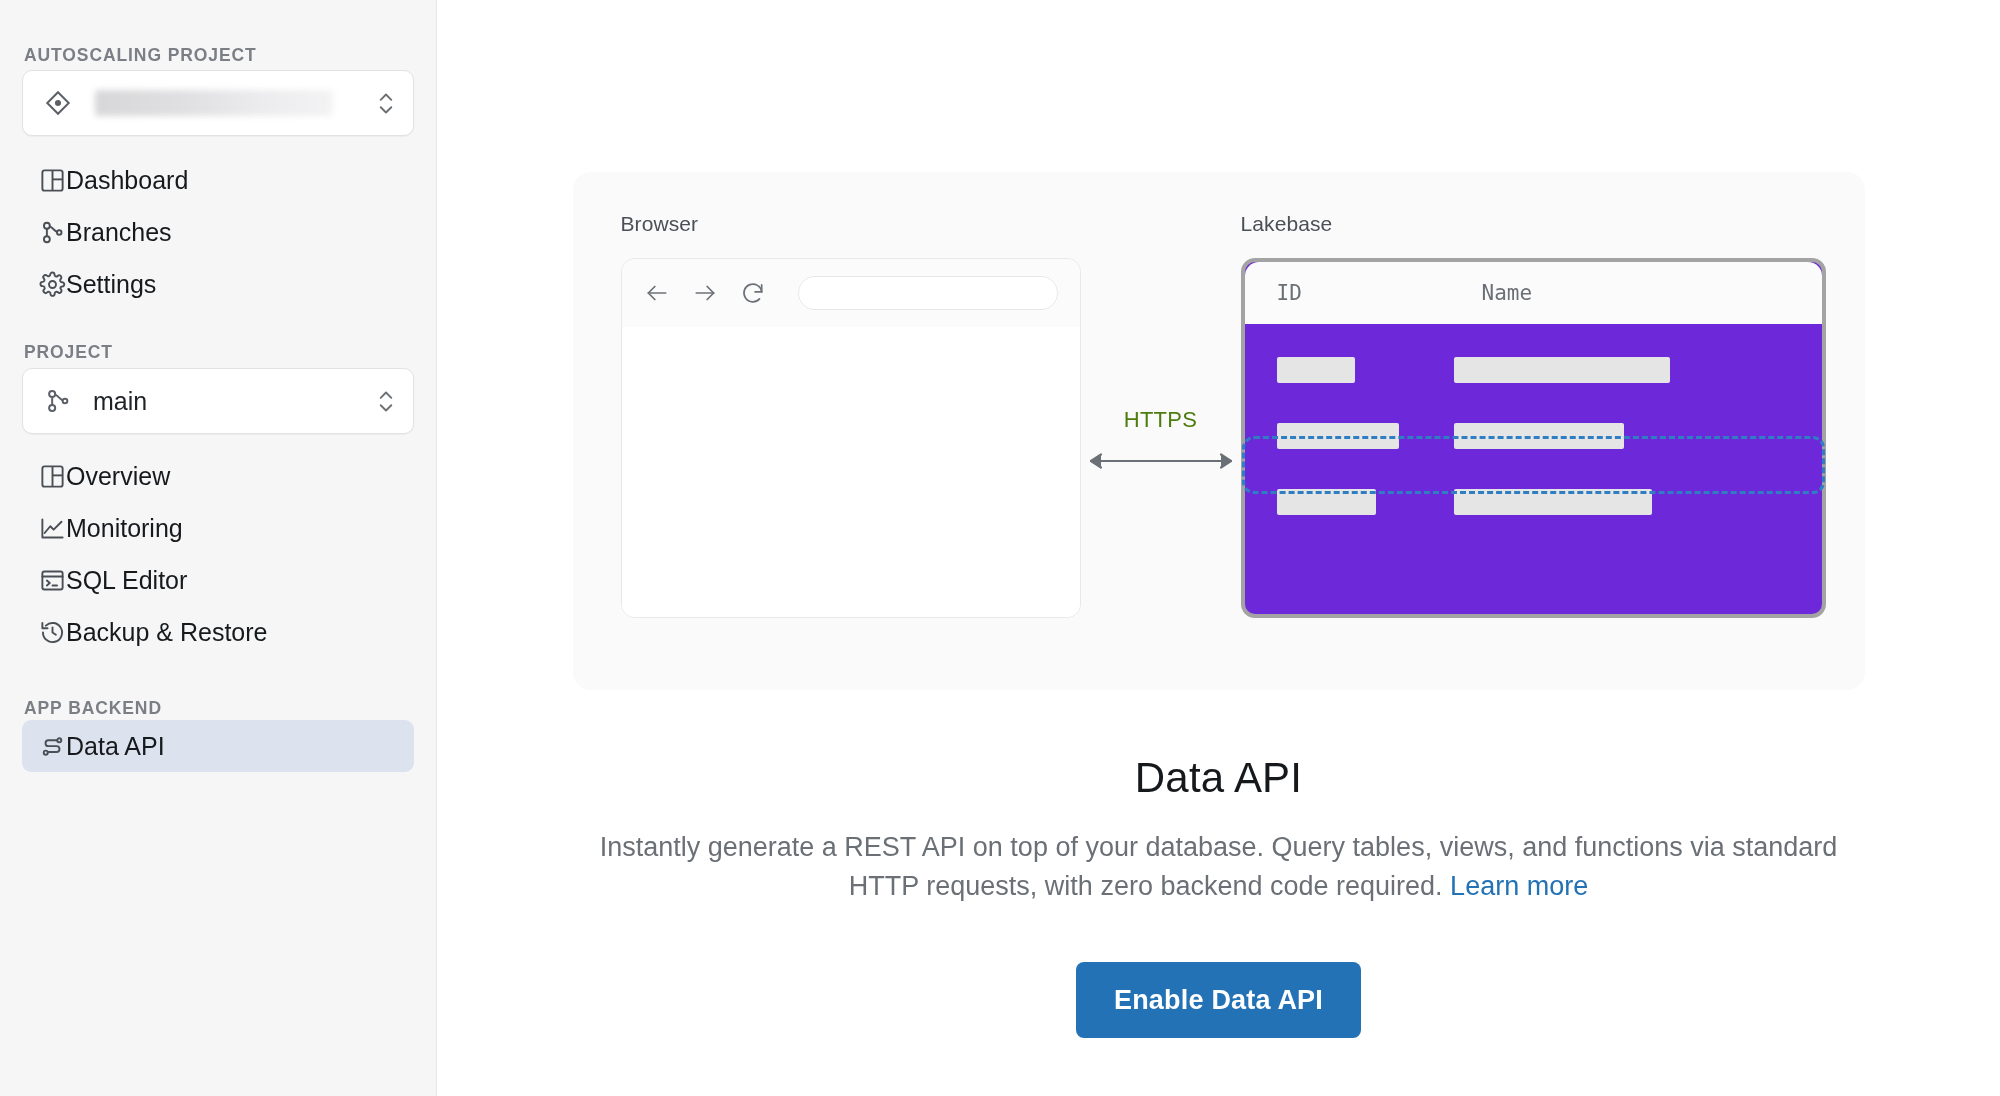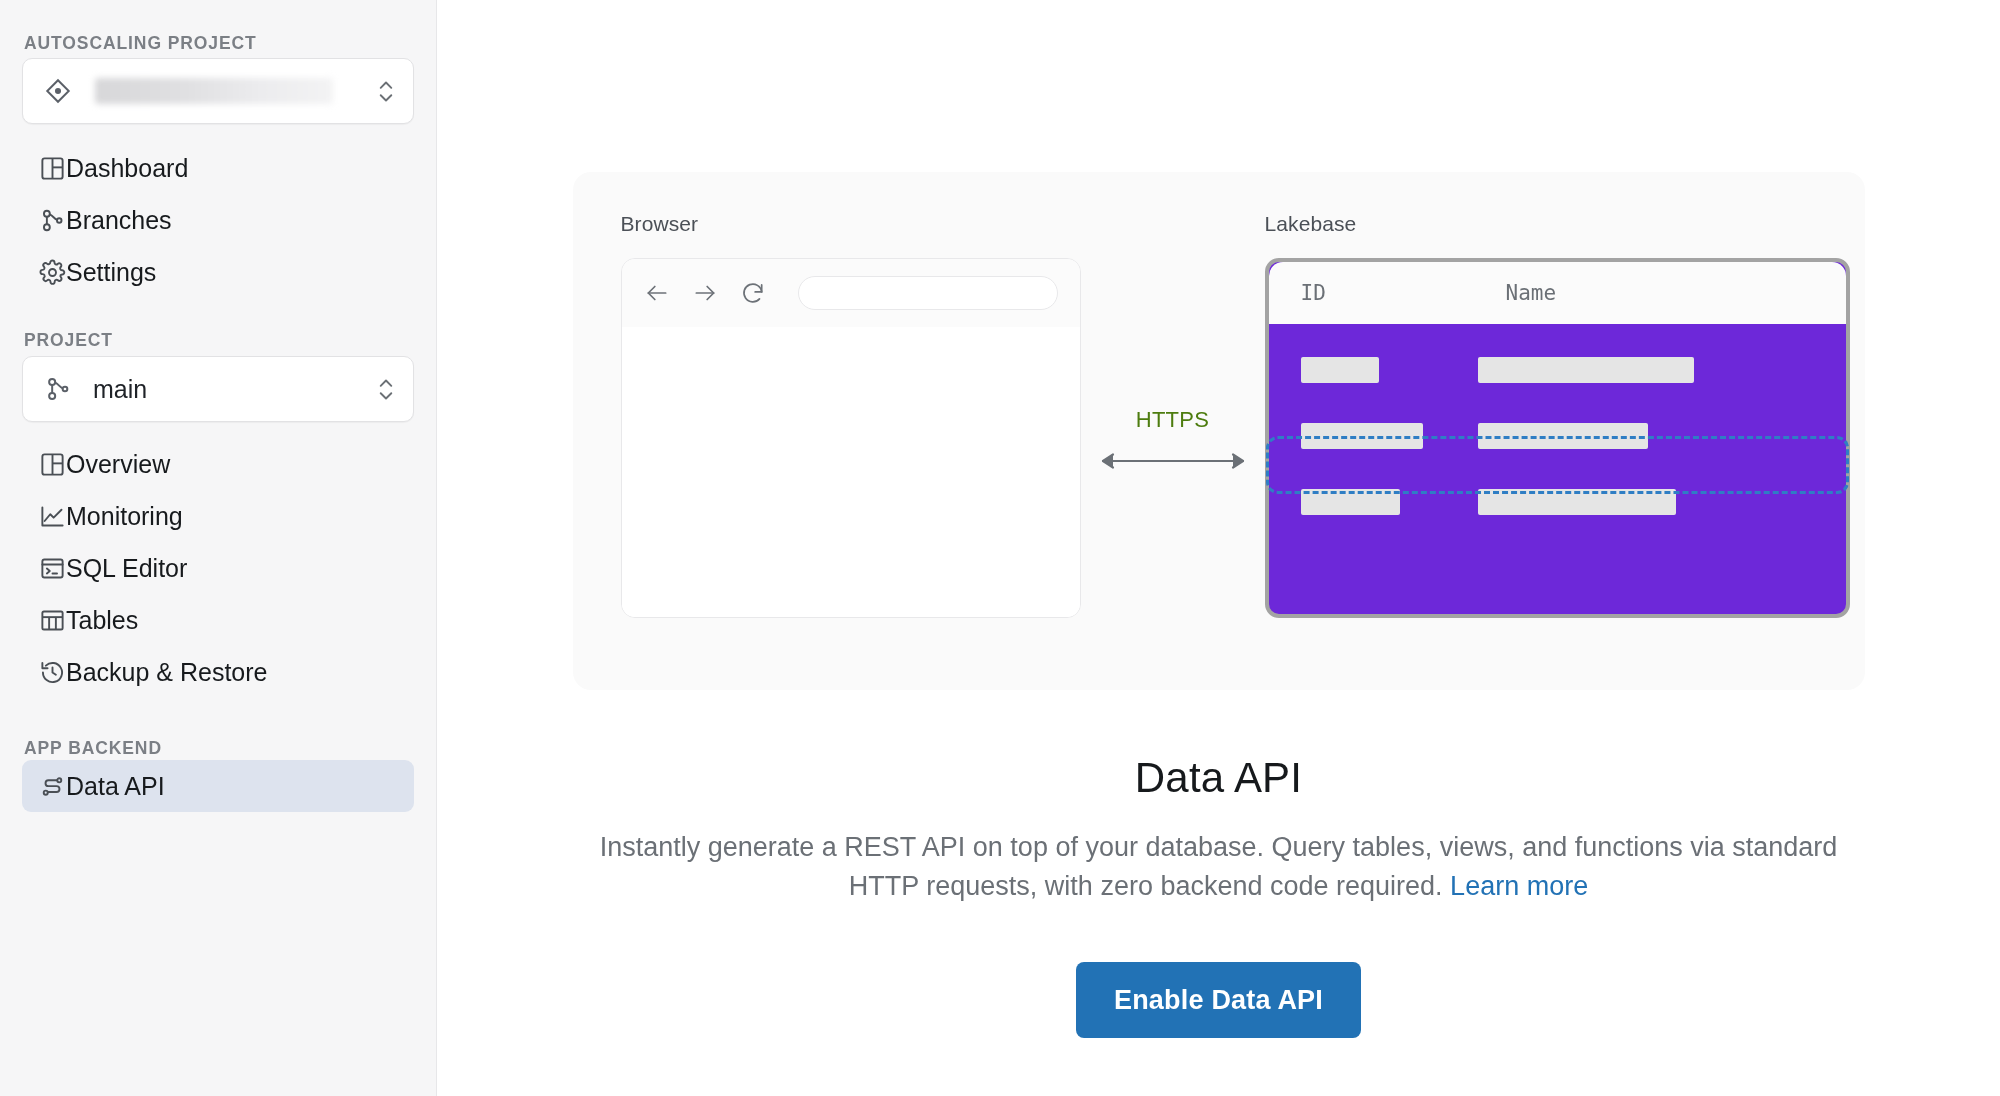--- a/index.html
+++ b/index.html
@@ -23,21 +23,21 @@
     height: 1096px;
   }
 
   
   .sidebar {
     width: 437px;
     min-width: 437px;
     height: 1096px;
     background: #f6f6f7;
     border-right: 1px solid #e7e7e9;
-    padding: 0 22px;
+    padding: 12px 22px;
     position: relative;
   }
 
   .section-header {
     font-size: 17.5px;
     font-weight: 700;
     letter-spacing: 0.9px;
     color: #7b7f85;
     padding: 27px 0 0 2px;
     height: 56px;
@@ -135,21 +135,21 @@
 
   
   .illus {
     width: 1292px;
     height: 518px;
     background: #fafafa;
     border-radius: 18px;
     display: flex;
     align-items: flex-start;
     padding: 40px 48px;
-    gap: 12px;
+    gap: 0;
     position: relative;
   }
 
   .illus-col { display: flex; flex-direction: column; }
   .illus-col.browser { width: 460px; }
   .illus-col.lakebase { width: 585px; }
 
   .illus-caption {
     font-size: 21px;
     color: #4b5057;
@@ -417,31 +417,20 @@
           <svg width="27" height="27" viewBox="0 0 24 24" fill="none" stroke="currentColor" stroke-width="1.7" stroke-linecap="round" stroke-linejoin="round">
             <rect x="3" y="4" width="18" height="16" rx="1.8"></rect>
             <line x1="3" y1="8.4" x2="21" y2="8.4"></line>
             <polyline points="7,12 9.6,14.2 7,16.4"></polyline>
             <line x1="12" y1="16.4" x2="16" y2="16.4"></line>
           </svg>
         </span>
         <span class="nav-label">SQL Editor</span>
       </div>
 
-      <div class="nav-item">
-        <span class="nav-icon">
-          <svg width="27" height="27" viewBox="0 0 24 24" fill="none" stroke="currentColor" stroke-width="1.7">
-            <rect x="3" y="4" width="18" height="16" rx="1.4"></rect>
-            <line x1="3" y1="9" x2="21" y2="9"></line>
-            <line x1="9" y1="9" x2="9" y2="20"></line>
-            <line x1="15" y1="9" x2="15" y2="20"></line>
-          </svg>
-        </span>
-        <span class="nav-label">Tables</span>
-      </div>
 
       <div class="nav-item">
         <span class="nav-icon">
           <svg width="27" height="27" viewBox="0 0 24 24" fill="none" stroke="currentColor" stroke-width="1.7" stroke-linecap="round" stroke-linejoin="round">
             <path d="M3.5 12a8.5 8.5 0 1 0 2.6-6.1"></path>
             <polyline points="3,3.6 3,8.2 7.6,8.2"></polyline>
             <polyline points="12,7.6 12,12 15,14"></polyline>
           </svg>
         </span>
         <span class="nav-label">Backup &amp; Restore</span>

